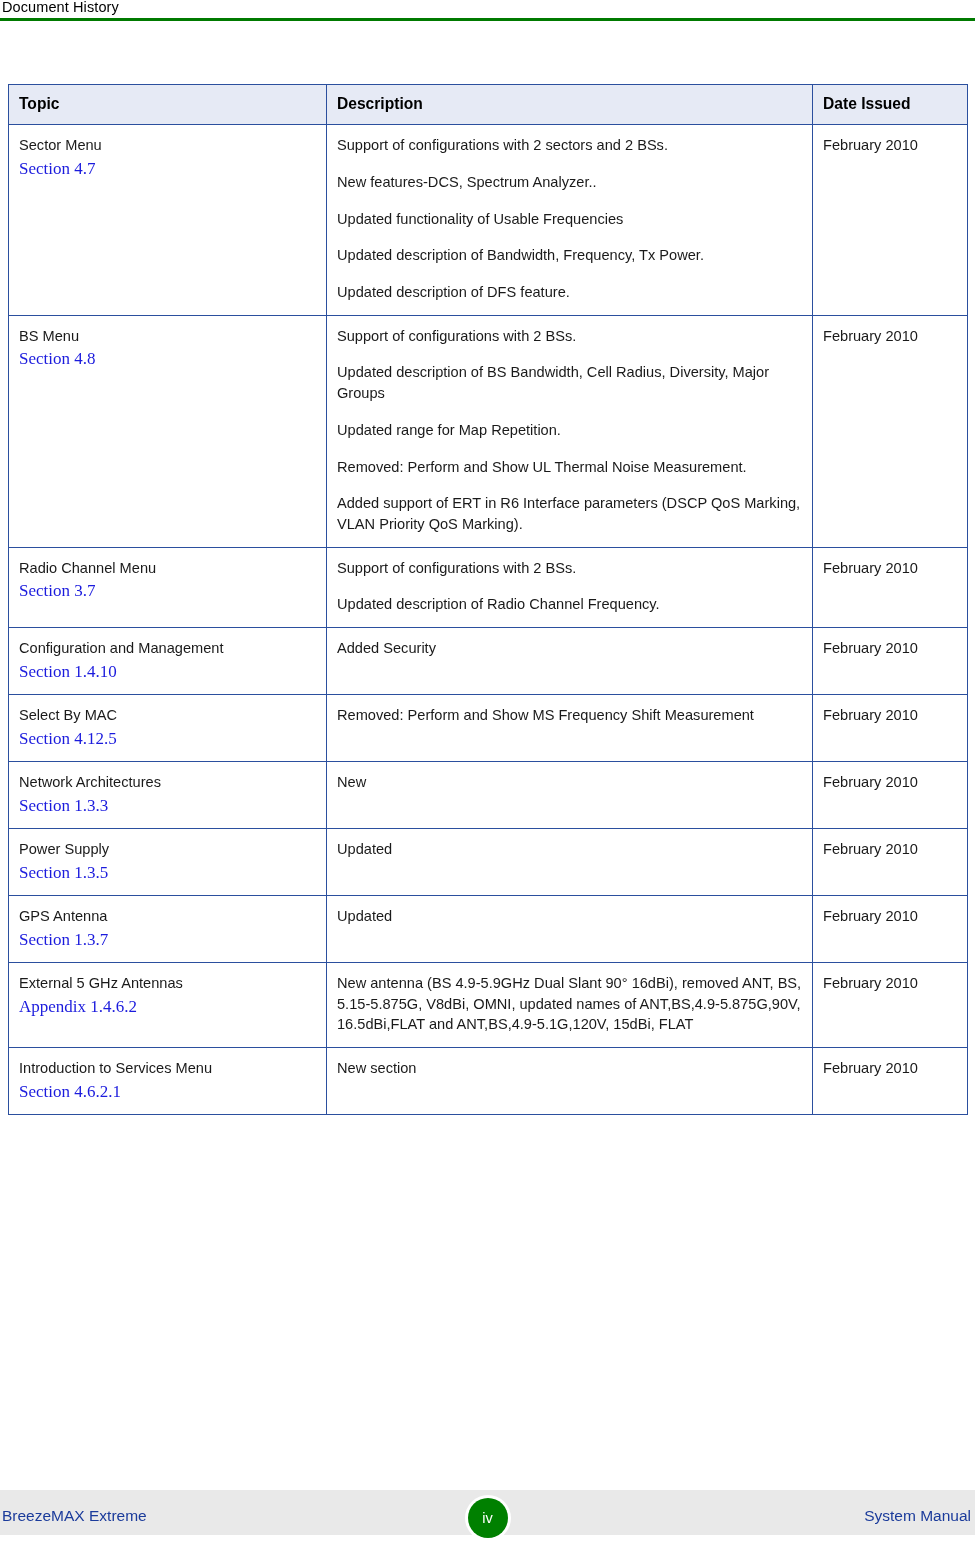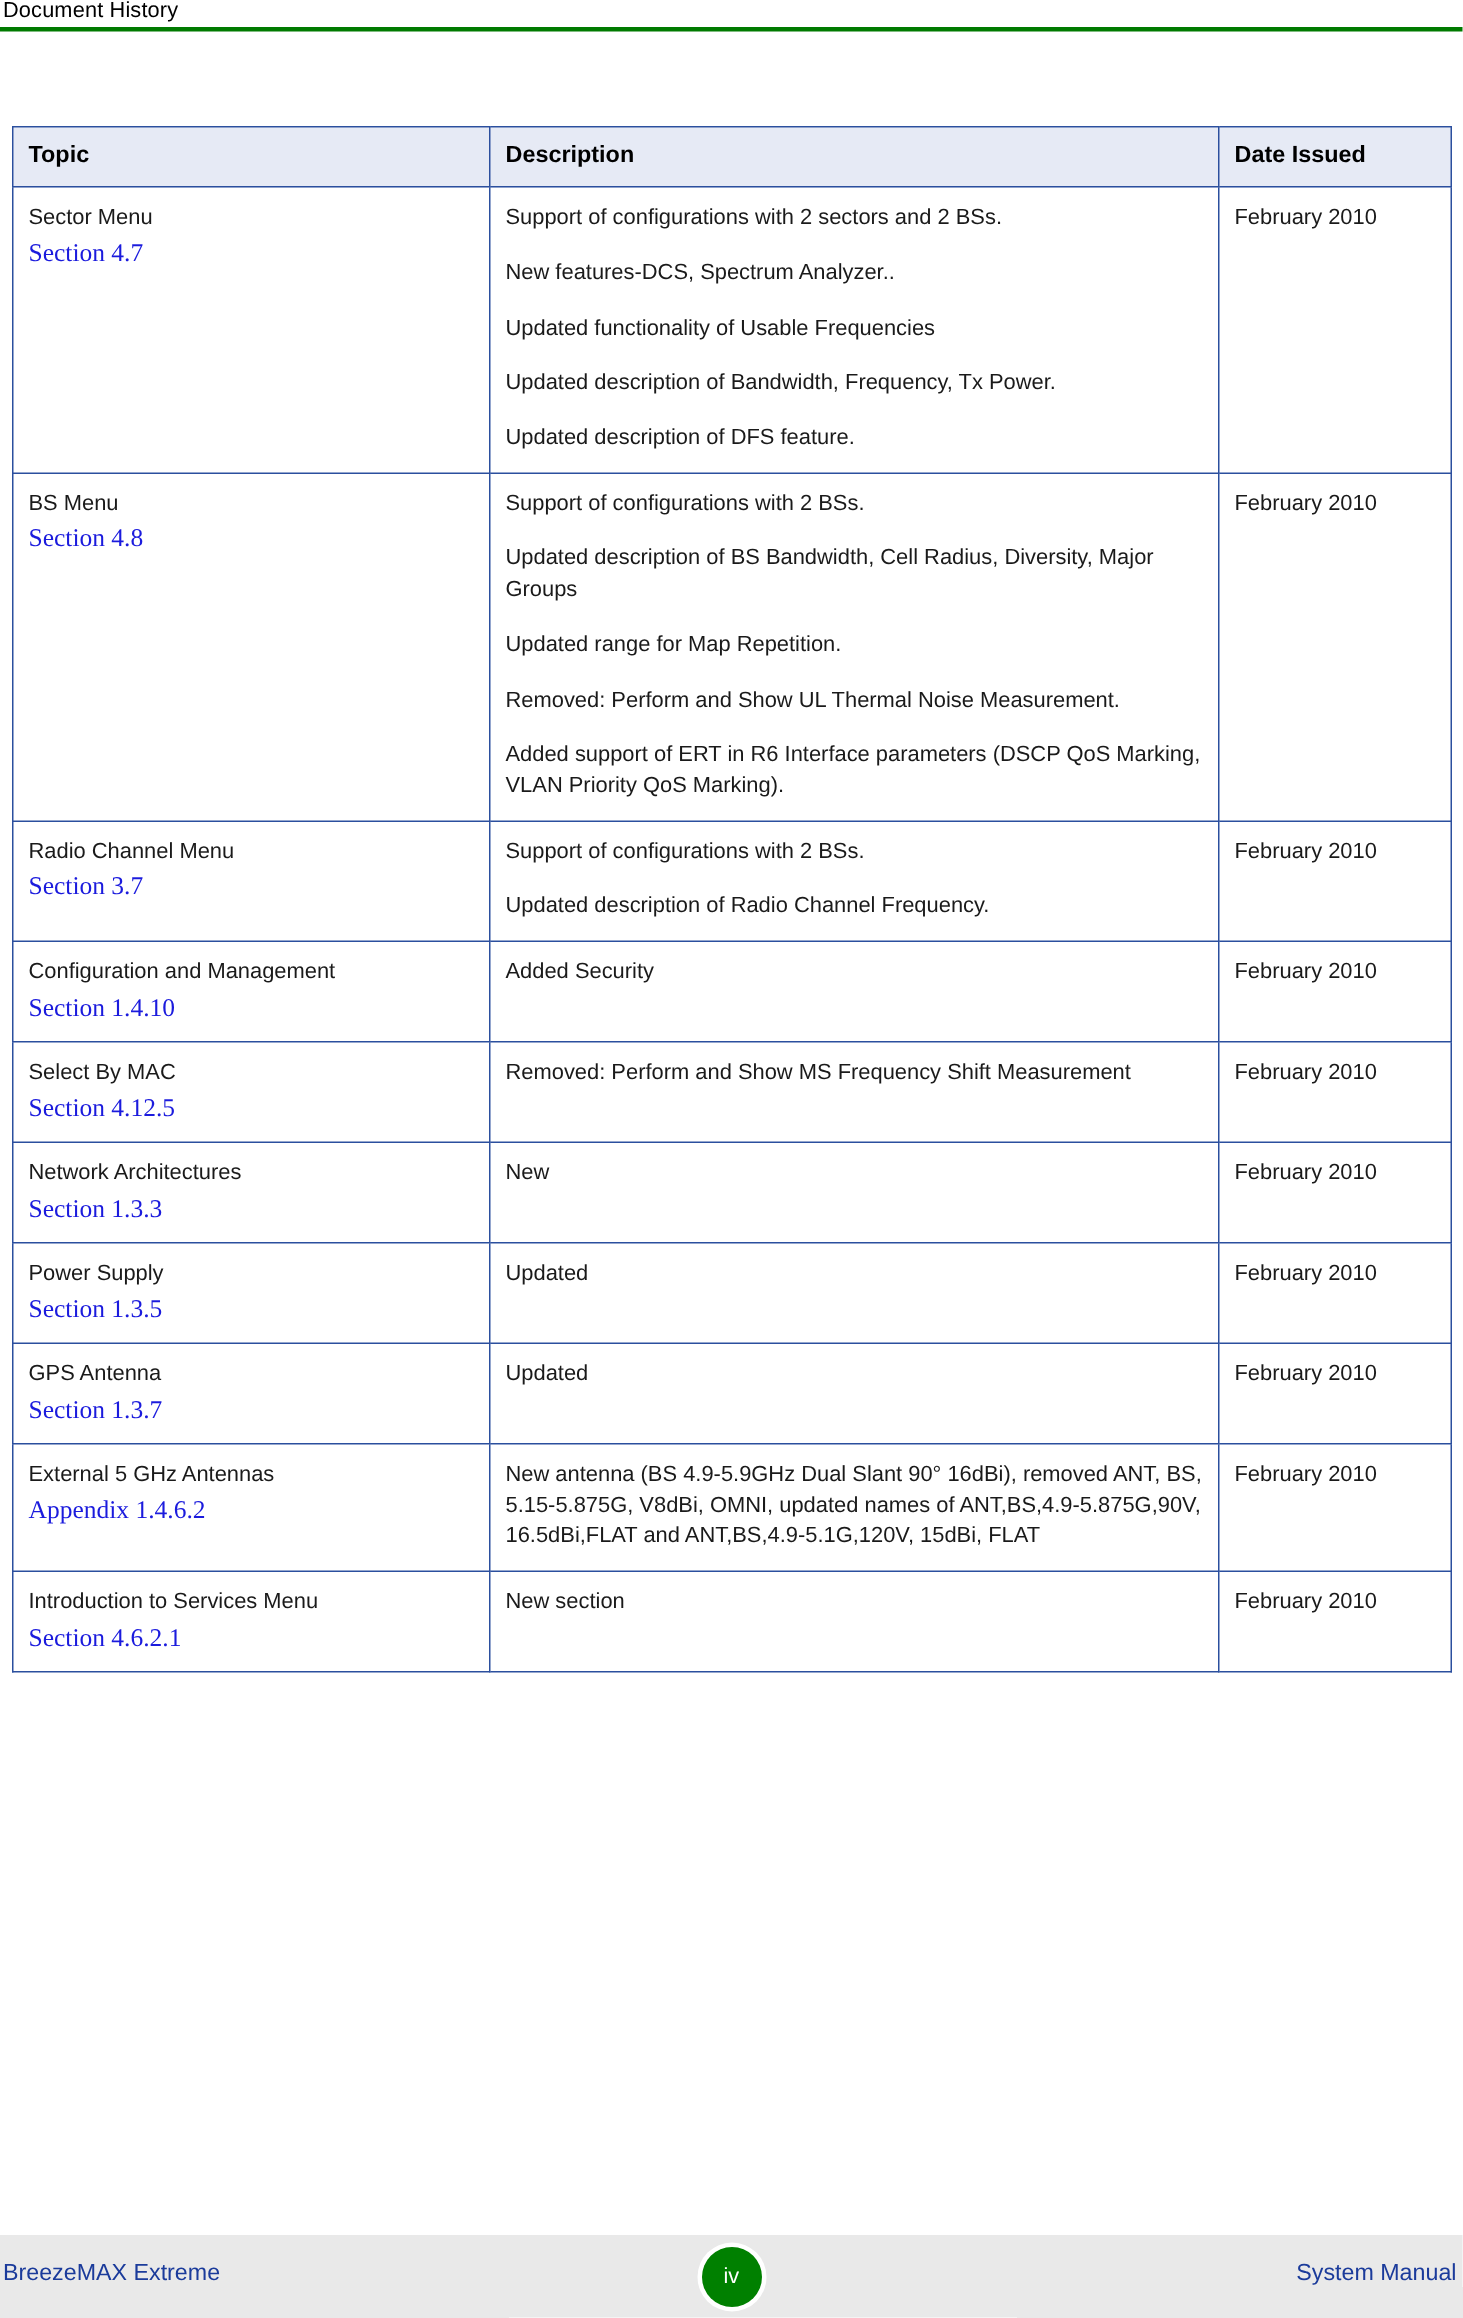--- a/index.html
+++ b/index.html
@@ -89,21 +89,21 @@
   .desc-para:last-child { margin-bottom: 0; }
 
   .date-cell { white-space: nowrap; }
 
   
   .page-footer {
     position: absolute;
     left: 0;
     top: 1490px;
     width: 975px;
-    height: 55px;
+    height: 45px;
     background: #e9e9e9;
   }
   .footer-left {
     position: absolute;
     left: 2px;
     top: 17px;
     font-size: 15.5px;
     color: #1b3b9b;
     white-space: nowrap;
   }

